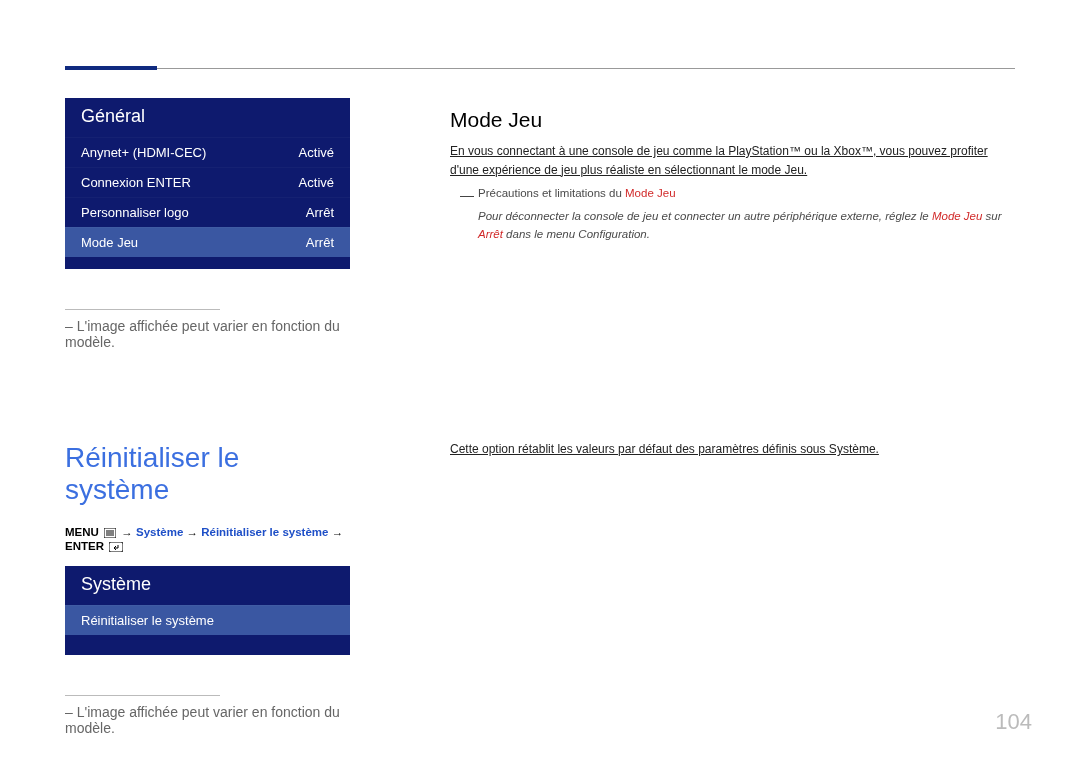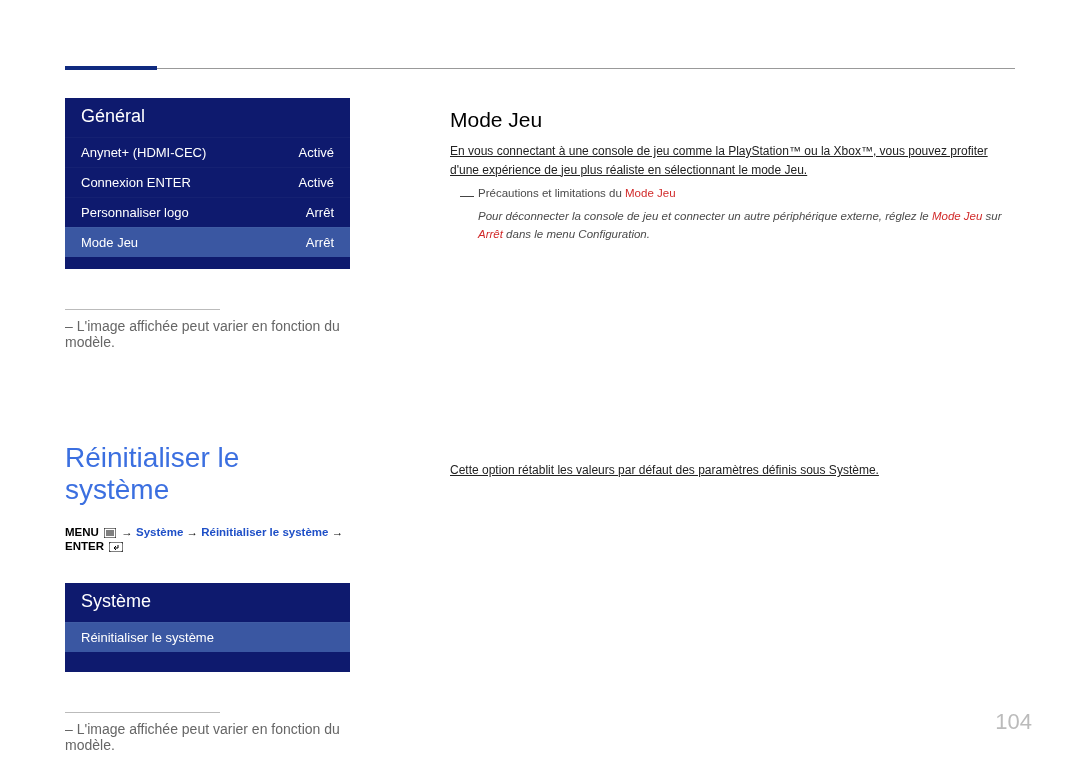--- a/index.html
+++ b/index.html
@@ -74,21 +74,21 @@
   .section-heading {
     font-size: 28px;
     color: #3b6fe0;
     font-weight: 400;
     margin-top: 92px;
     margin-bottom: 20px;
   }
   .menu-path {
     font-size: 11.5px;
     font-weight: bold;
-    margin-bottom: 29px;
+    margin-bottom: 12px;
   }
   .menu-path .blue { color: #1e4fc7; }
   .menu-icon {
     display: inline-block;
     vertical-align: -2px;
     margin: 0 2px;
   }
   .right-heading {
     font-size: 21px;
     font-weight: 400;
@@ -134,21 +134,21 @@
     right: 48px;
     bottom: 28px;
     font-size: 22px;
     color: #bbb;
     font-weight: 300;
     margin-top: 10px;
   }
   .right-body-lower {
     position: absolute;
     left: 450px;
-    top: 461px;
+    top: 440px;
     right: 65px;
   }
 </style>
 </head>
 <body>
 
 <div class="header-line"></div>
 <div class="header-accent"></div>
 
 <div class="left-col">

